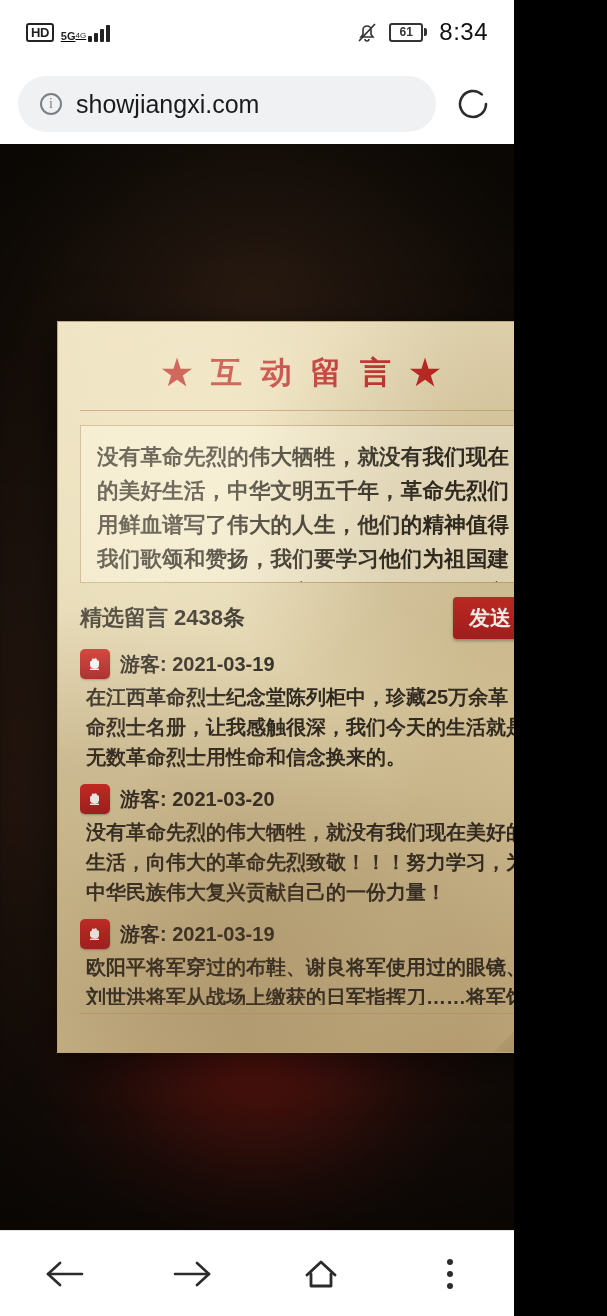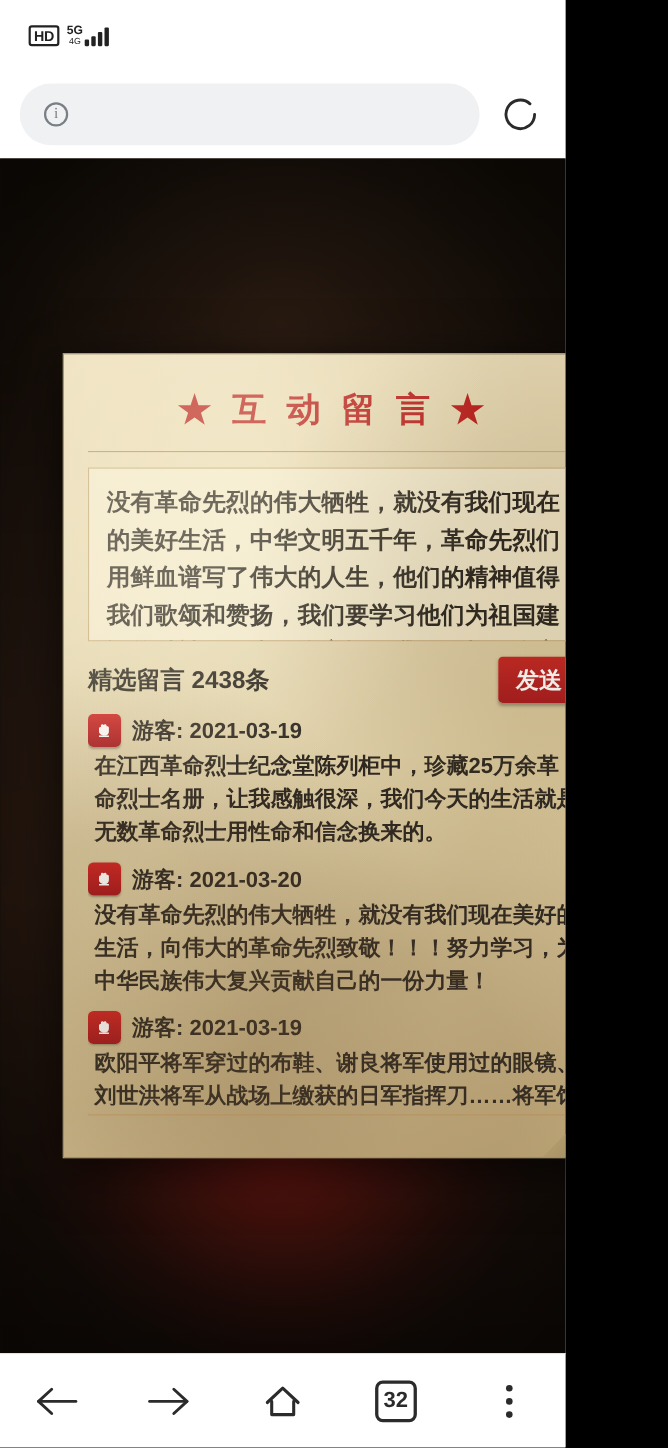--- a/index.html
+++ b/index.html
@@ -259,37 +259,54 @@
 </style>
 </head>
 <body>
 
 <div class="phone">
 
   <div class="statusbar">
     <div class="status-left">
       <span class="hd-badge">HD</span>
       <span class="net-wrap">
-        <span style="display:flex;flex-direction:column;align-items:center;">
+        <span style="display:flex;align-items:center;text-decoration:underline;">
           <span class="net-5g">5G</span>
           <span class="net-sub">4G</span>
         </span>
         <span class="bars">
             <i></i>
             <i></i>
             <i></i>
             <i></i>
           </span>
       </span>
     </div>
+    <div class="status-right">
+      <span class="bell">
+        <svg width="20" height="22" viewBox="0 0 20 22">
+          <path d="M4 16h12l-2-2.5V9a4 4 0 0 0-8 0v4.5L4 16z" fill="none" stroke="#333" stroke-width="1.6"></path>
+          <path d="M8 18a2 2 0 0 0 4 0" fill="none" stroke="#333" stroke-width="1.6"></path>
+          <line x1="2" y1="20" x2="18" y2="3" stroke="#333" stroke-width="1.8"></line>
+        </svg>
+      </span>
+      <span class="battery">
+        <span class="batt-body">
+            <span>61</span>
+          </span>
+        <span class="batt-tip"></span>
+      </span>
+      <span class="clock">8:34</span>
+    </div>
   </div>
 
   <div class="urlbar-row">
     <div class="urlbox">
       <span class="info-icon">i</span>
+      <span class="url-text">showjiangxi.com</span>
     </div>
     <div class="reload">
       <svg width="44" height="44" viewBox="0 0 44 44">
         <path d="M35 22a13 13 0 1 1-4.2-9.6" fill="none" stroke="#2b2b2b" stroke-width="2.6" stroke-linecap="round"></path>
       </svg>
     </div>
   </div>
 
   <div class="page">
     <div class="bg-blur"></div>
@@ -373,23 +390,20 @@
         <polyline points="27,5 39,16 27,27" fill="none" stroke="#2b2b2b" stroke-width="2.6" stroke-linecap="round" stroke-linejoin="round"></polyline>
       </svg>
     </div>
     <div class="nav-btn">
       <svg width="44" height="38" viewBox="0 0 44 38">
         <polyline points="8,20 22,7 36,20" fill="none" stroke="#2b2b2b" stroke-width="2.8" stroke-linecap="round" stroke-linejoin="round"></polyline>
         <polyline points="12,19 12,31 32,31 32,19" fill="none" stroke="#2b2b2b" stroke-width="2.8" stroke-linecap="round" stroke-linejoin="round"></polyline>
       </svg>
     </div>
     <div class="nav-btn">
-      <span class="tabcount">32</span>
-    </div>
-    <div class="nav-btn">
       <span class="dots">
           <i></i>
           <i></i>
           <i></i>
         </span>
     </div>
   </div>
 
 </div>
 

